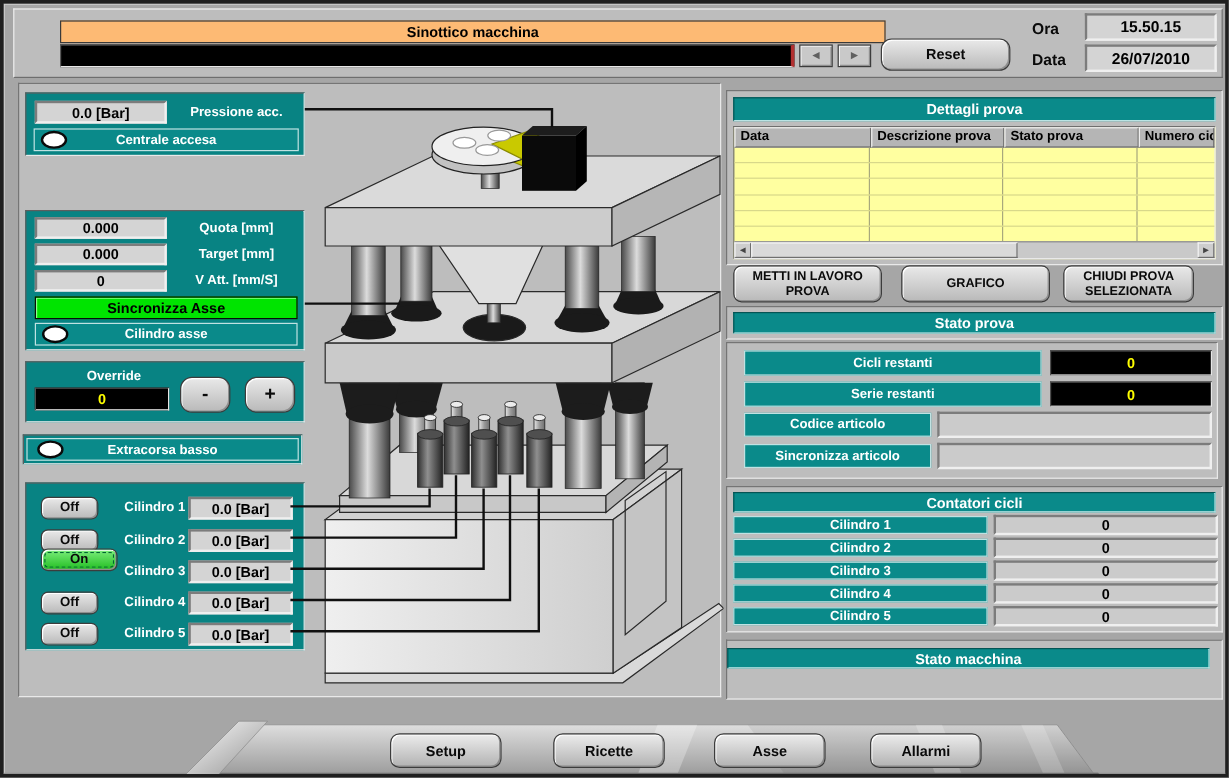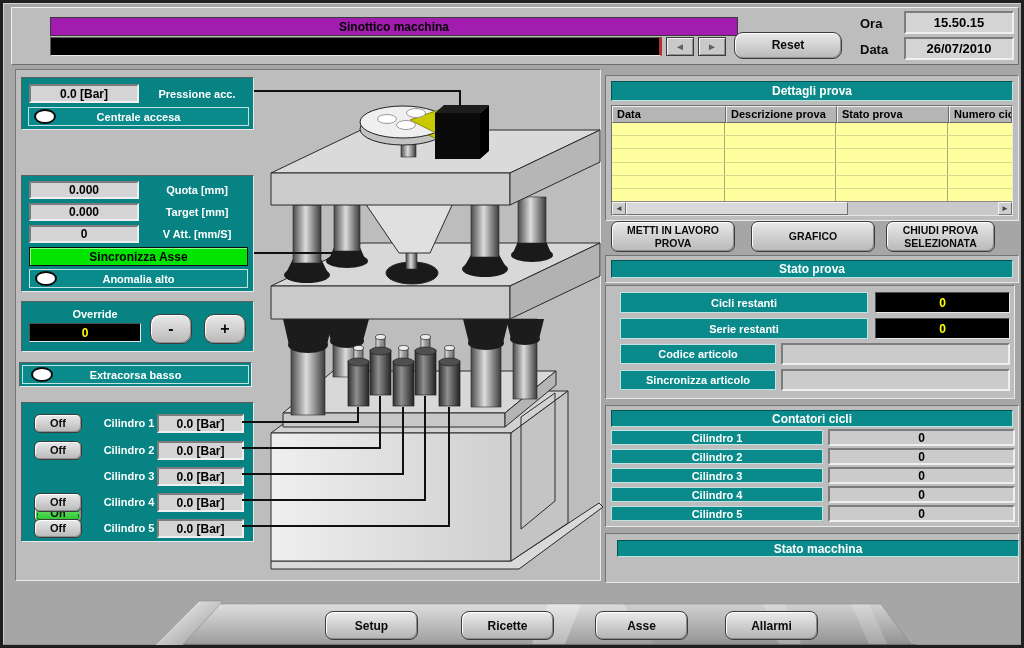--- a/index.html
+++ b/index.html
@@ -33,21 +33,21 @@
        text-align:center;line-height:1.15;cursor:pointer;padding:0;}
   .btn.big{border-radius:9px;font-size:12px;}
   .cyl-state{border-radius:6px;font-size:11px;}
   .cyl-state.on{background:linear-gradient(180deg,#7dee7d,#21bd21);outline:1px dashed #063;outline-offset:-4px;}
   .syncbtn{position:absolute;background:#00e400;border:1px solid #0a0a0a;box-shadow:inset 1px 1px 0 #8cff8c;
        color:#000;font-weight:bold;font-size:12px;display:flex;align-items:center;justify-content:center;cursor:pointer;}
   .lamp{position:absolute;width:22px;height:15px;border-radius:50%;background:#fff;border:2px solid #0a0a0a;}
   .wlabel{position:absolute;color:#fff;font-weight:bold;font-size:11px;display:flex;align-items:center;justify-content:center;white-space:nowrap;}
   .klabel{position:absolute;color:#0a0a0a;font-weight:bold;font-size:13px;display:flex;align-items:center;}
   
-  .titlebar{position:absolute;background:#a21caf;border:1px solid #3a3a3a;color:#000;font-weight:bold;
+  .titlebar{position:absolute;background:#fdba74;border:1px solid #3a3a3a;color:#000;font-weight:bold;
        font-size:12px;display:flex;align-items:center;justify-content:center;text-align:center;}
   .alarmbar{position:absolute;background:#000;border:1px solid;border-color:#5a5a5a #e8e8e8 #e8e8e8 #5a5a5a;
        border-right:3px solid #b23030;}
   .arrowbtn{position:absolute;background:#c9c9c9;border:1px solid #3c3c3c;box-shadow:inset 1px 1px 0 #f2f2f2,inset -1px -1px 0 #8f8f8f;
        color:#606060;font-size:10px;display:flex;align-items:center;justify-content:center;cursor:pointer;}
   
   .table{position:absolute;background:#ffffa0;border:1px solid;border-color:#6e6e6e #e9e9e9 #e9e9e9 #6e6e6e;display:flex;flex-direction:column;}
   .thead{display:flex;height:17px;}
   .thcell{background:#b5b5b5;border:1px solid;border-color:#efefef #6a6a6a #6a6a6a #efefef;color:#000;
        font-weight:bold;font-size:11px;padding:1px 0 0 4px;overflow:hidden;white-space:nowrap;}
@@ -99,21 +99,21 @@
     <div class="tgroup" style="left:5px;top:105px;width:233px;height:117px;">
       <div class="field" style="left:7px;top:5px;width:110px;height:18px;">0.000</div>
       <div class="wlabel" style="left:121px;top:7px;width:108px;height:14px;">Quota [mm]</div>
       <div class="field" style="left:7px;top:27px;width:110px;height:18px;">0.000</div>
       <div class="wlabel" style="left:121px;top:29px;width:108px;height:14px;">Target [mm]</div>
       <div class="field" style="left:7px;top:49px;width:110px;height:18px;">0</div>
       <div class="wlabel" style="left:121px;top:51px;width:108px;height:14px;">V Att. [mm/S]</div>
       <div class="syncbtn" style="left:7px;top:71px;width:219px;height:19px;">Sincronizza Asse</div>
       <div class="tbar" style="left:7px;top:93px;width:219px;height:19px;">
         <span class="lamp" style="left:5px;top:1px;"></span>
-        <span>Anomalia alto</span>
+        <span>Cilindro asse</span>
       </div>
     </div>
 
     <div class="tgroup" style="left:5px;top:231px;width:233px;height:51px;">
       <div class="wlabel" style="left:28px;top:5px;width:90px;height:13px;">Override</div>
       <div class="bdisp" style="left:7px;top:21px;width:112px;height:19px;">0</div>
       <button class="btn" style="left:128px;top:12px;width:42px;height:30px;border-radius:10px;font-size:16px;">-</button>
       <button class="btn" style="left:182px;top:12px;width:42px;height:30px;border-radius:10px;font-size:16px;">+</button>
     </div>
 
@@ -126,21 +126,21 @@
 
     <div class="tgroup" style="left:5px;top:332px;width:233px;height:140px;">
       <button class="btn cyl-state" style="left:12px;top:11px;width:48px;height:19px;">Off</button>
       <div class="wlabel" style="left:72px;top:13px;width:70px;height:14px;">Cilindro 1</div>
       <div class="field" style="left:135px;top:11px;width:87px;height:19px;">0.0 [Bar]</div>
 
       <button class="btn cyl-state" style="left:12px;top:38px;width:48px;height:19px;">Off</button>
       <div class="wlabel" style="left:72px;top:40px;width:70px;height:14px;">Cilindro 2</div>
       <div class="field" style="left:135px;top:38px;width:87px;height:19px;">0.0 [Bar]</div>
 
-      <button class="btn cyl-state on" style="left:12px;top:54px;width:48px;height:19px;margin-top:47px;">On</button>
+      <button class="btn cyl-state on" style="left:12px;top:54px;width:64px;height:19px;">On</button>
       <div class="wlabel" style="left:72px;top:66px;width:70px;height:14px;">Cilindro 3</div>
       <div class="field" style="left:135px;top:64px;width:87px;height:19px;">0.0 [Bar]</div>
 
       <button class="btn cyl-state" style="left:12px;top:90px;width:48px;height:19px;">Off</button>
       <div class="wlabel" style="left:72px;top:92px;width:70px;height:14px;">Cilindro 4</div>
       <div class="field" style="left:135px;top:90px;width:87px;height:19px;">0.0 [Bar]</div>
 
       <button class="btn cyl-state" style="left:12px;top:116px;width:48px;height:19px;">Off</button>
       <div class="wlabel" style="left:72px;top:118px;width:70px;height:14px;">Cilindro 5</div>
       <div class="field" style="left:135px;top:116px;width:87px;height:19px;">0.0 [Bar]</div>
@@ -364,21 +364,21 @@
     <div class="field gray" style="left:222px;top:42px;width:187px;height:17px;">0</div>
     <div class="tbar" style="left:5px;top:62px;width:212px;height:15px;">Cilindro 3</div>
     <div class="field gray" style="left:222px;top:61px;width:187px;height:17px;">0</div>
     <div class="tbar" style="left:5px;top:81px;width:212px;height:15px;">Cilindro 4</div>
     <div class="field gray" style="left:222px;top:80px;width:187px;height:17px;">0</div>
     <div class="tbar" style="left:5px;top:100px;width:212px;height:15px;">Cilindro 5</div>
     <div class="field gray" style="left:222px;top:99px;width:187px;height:17px;">0</div>
   </div>
 
   <div class="group" style="left:602px;top:530px;width:414px;height:50px;">
-    <div class="theader" style="left:11px;top:6px;width:402px;height:17px;">Stato macchina</div>
+    <div class="theader" style="left:0;top:6px;width:402px;height:17px;">Stato macchina</div>
   </div>
 
   <div class="abs" style="left:0;top:641px;width:1024px;height:7px;background:#929292;"></div>
   <svg class="abs" style="left:130px;top:592px;" width="800" height="56" viewBox="130 592 800 56">
     <defs>
       <linearGradient id="navG" x1="0" y1="0" x2="0" y2="1">
         <stop offset="0" stop-color="#dedede"></stop>
           <stop offset="1" stop-color="#9e9e9e"></stop>
       </linearGradient>
       <linearGradient id="wedgeG" x1="0" y1="0" x2="1" y2="1">

